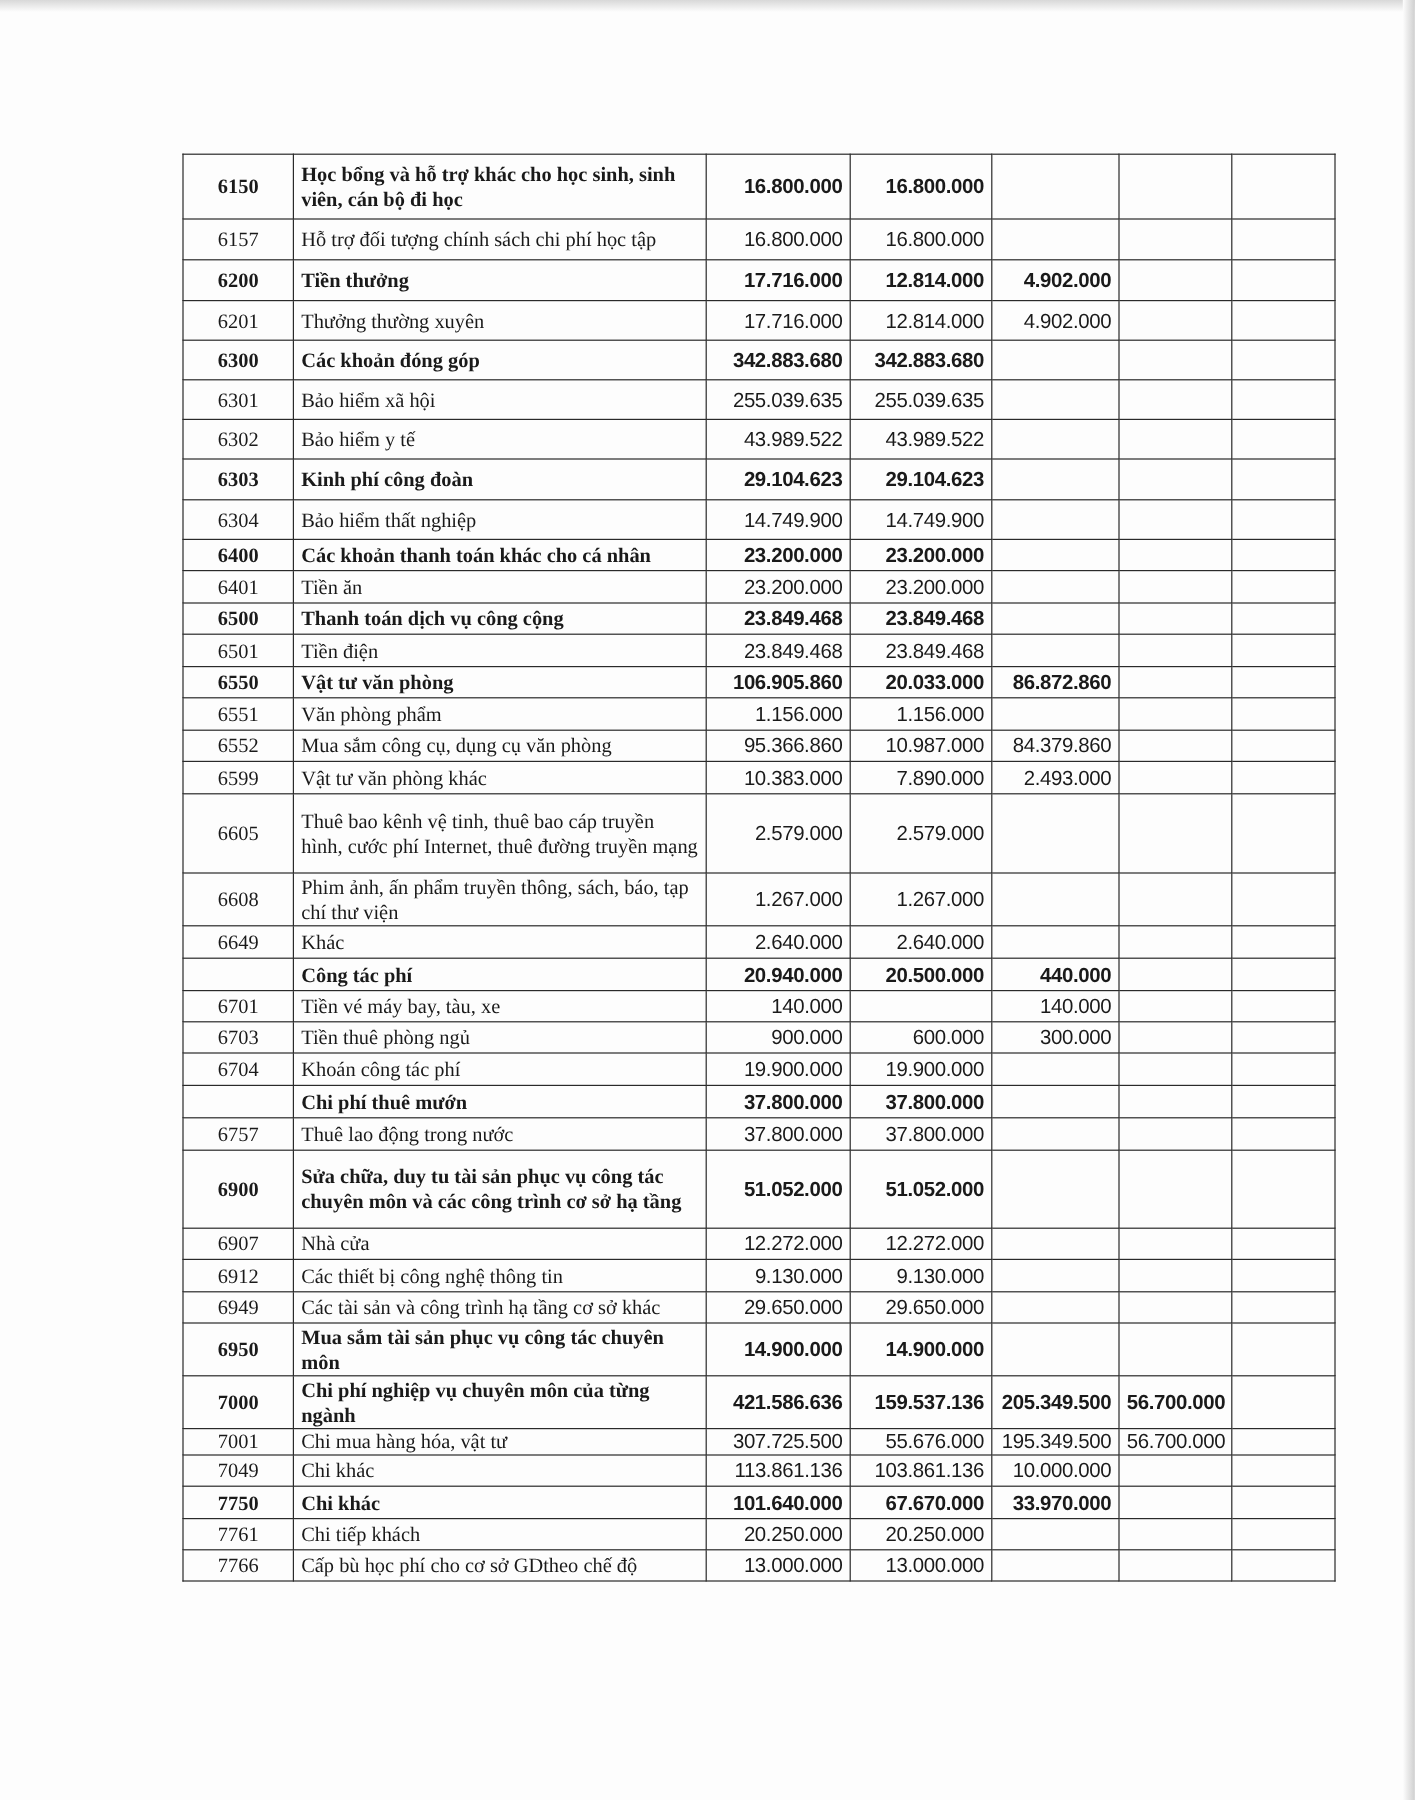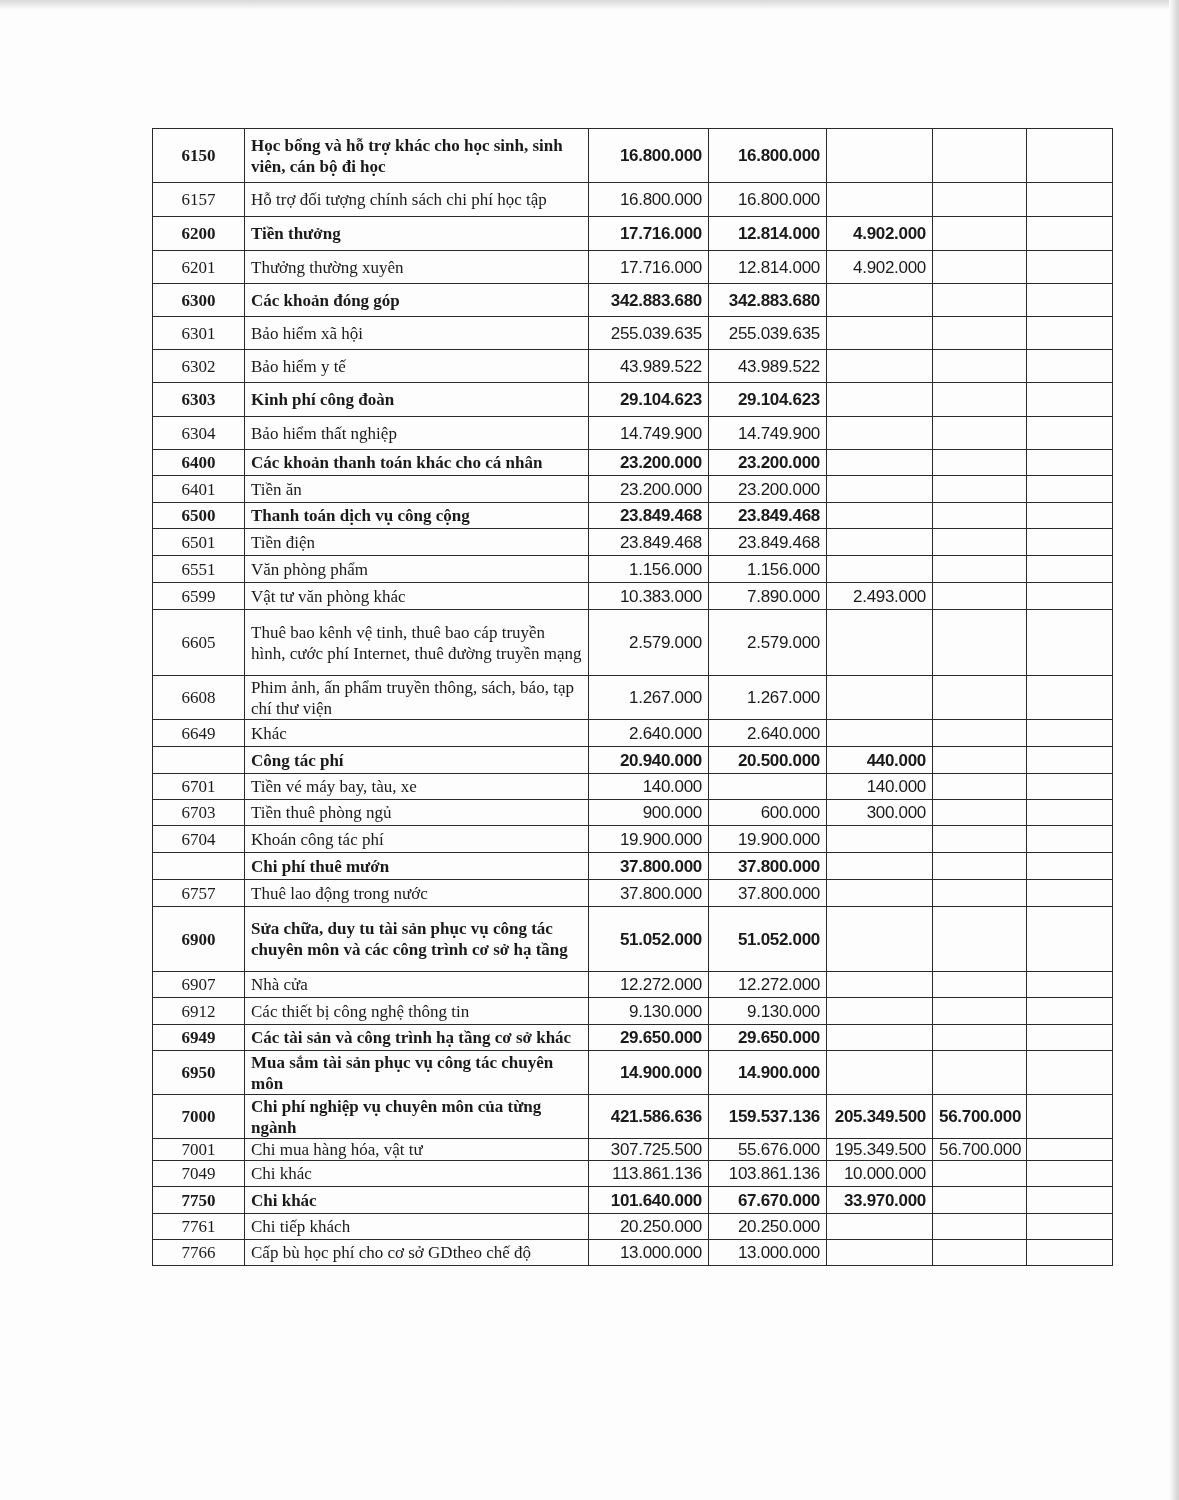--- a/index.html
+++ b/index.html
@@ -151,26 +151,44 @@
       </tr>
       <tr style="height: 27px; padding-left: 12px;">
         <td class="code">6501</td>
         <td class="name">Tiền điện</td>
         <td class="num">23.849.468</td>
         <td class="num">23.849.468</td>
         <td class="num"></td>
         <td class="num"></td>
         <td class="num"></td>
       </tr>
+      <tr class="bold" style="height: 26px;">
+        <td class="code">6550</td>
+        <td class="name">Vật tư văn phòng</td>
+        <td class="num">106.905.860</td>
+        <td class="num">20.033.000</td>
+        <td class="num">86.872.860</td>
+        <td class="num"></td>
+        <td class="num"></td>
+      </tr>
       <tr style="height: 27px;">
         <td class="code">6551</td>
         <td class="name">Văn phòng phẩm</td>
         <td class="num">1.156.000</td>
         <td class="num">1.156.000</td>
         <td class="num"></td>
+        <td class="num"></td>
+        <td class="num"></td>
+      </tr>
+      <tr style="height: 26px;">
+        <td class="code">6552</td>
+        <td class="name">Mua sắm công cụ, dụng cụ văn phòng</td>
+        <td class="num">95.366.860</td>
+        <td class="num">10.987.000</td>
+        <td class="num">84.379.860</td>
         <td class="num"></td>
         <td class="num"></td>
       </tr>
       <tr style="height: 27px;">
         <td class="code">6599</td>
         <td class="name">Vật tư văn phòng khác</td>
         <td class="num">10.383.000</td>
         <td class="num">7.890.000</td>
         <td class="num">2.493.000</td>
         <td class="num"></td>
@@ -277,21 +295,21 @@
       </tr>
       <tr style="height: 27px;">
         <td class="code">6912</td>
         <td class="name">Các thiết bị công nghệ thông tin</td>
         <td class="num">9.130.000</td>
         <td class="num">9.130.000</td>
         <td class="num"></td>
         <td class="num"></td>
         <td class="num"></td>
       </tr>
-      <tr style="height: 26px; font-weight: bold;">
+      <tr style="height: 26px;">
         <td class="code">6949</td>
         <td class="name">Các tài sản và công trình hạ tầng cơ sở khác</td>
         <td class="num">29.650.000</td>
         <td class="num">29.650.000</td>
         <td class="num"></td>
         <td class="num"></td>
         <td class="num"></td>
       </tr>
       <tr class="bold" style="height: 44px;">
         <td class="code">6950</td>

